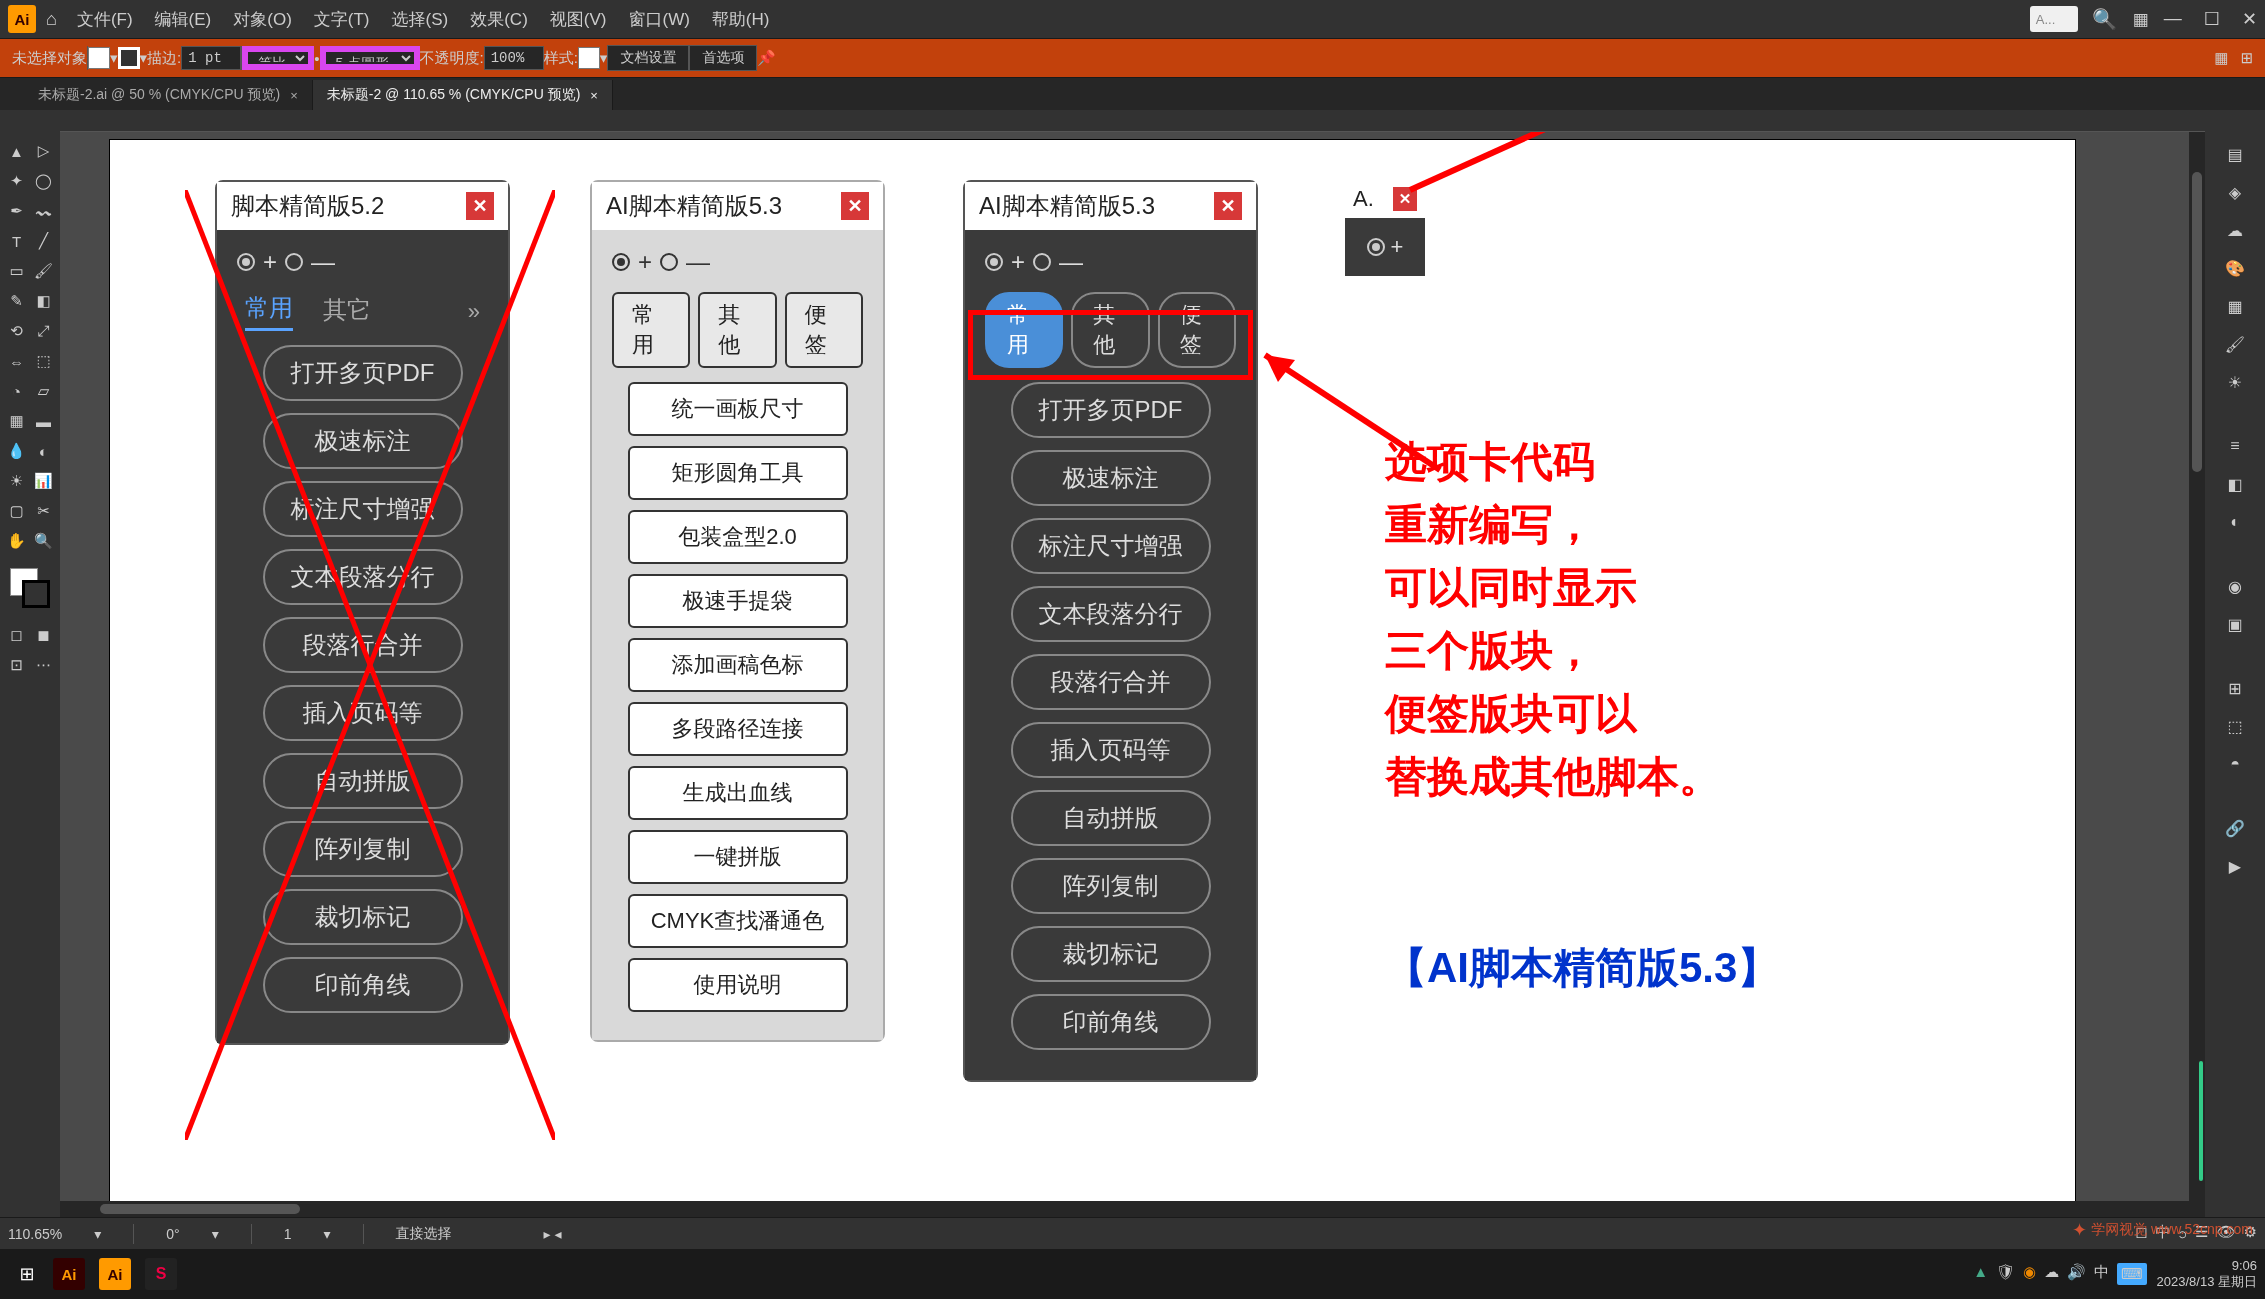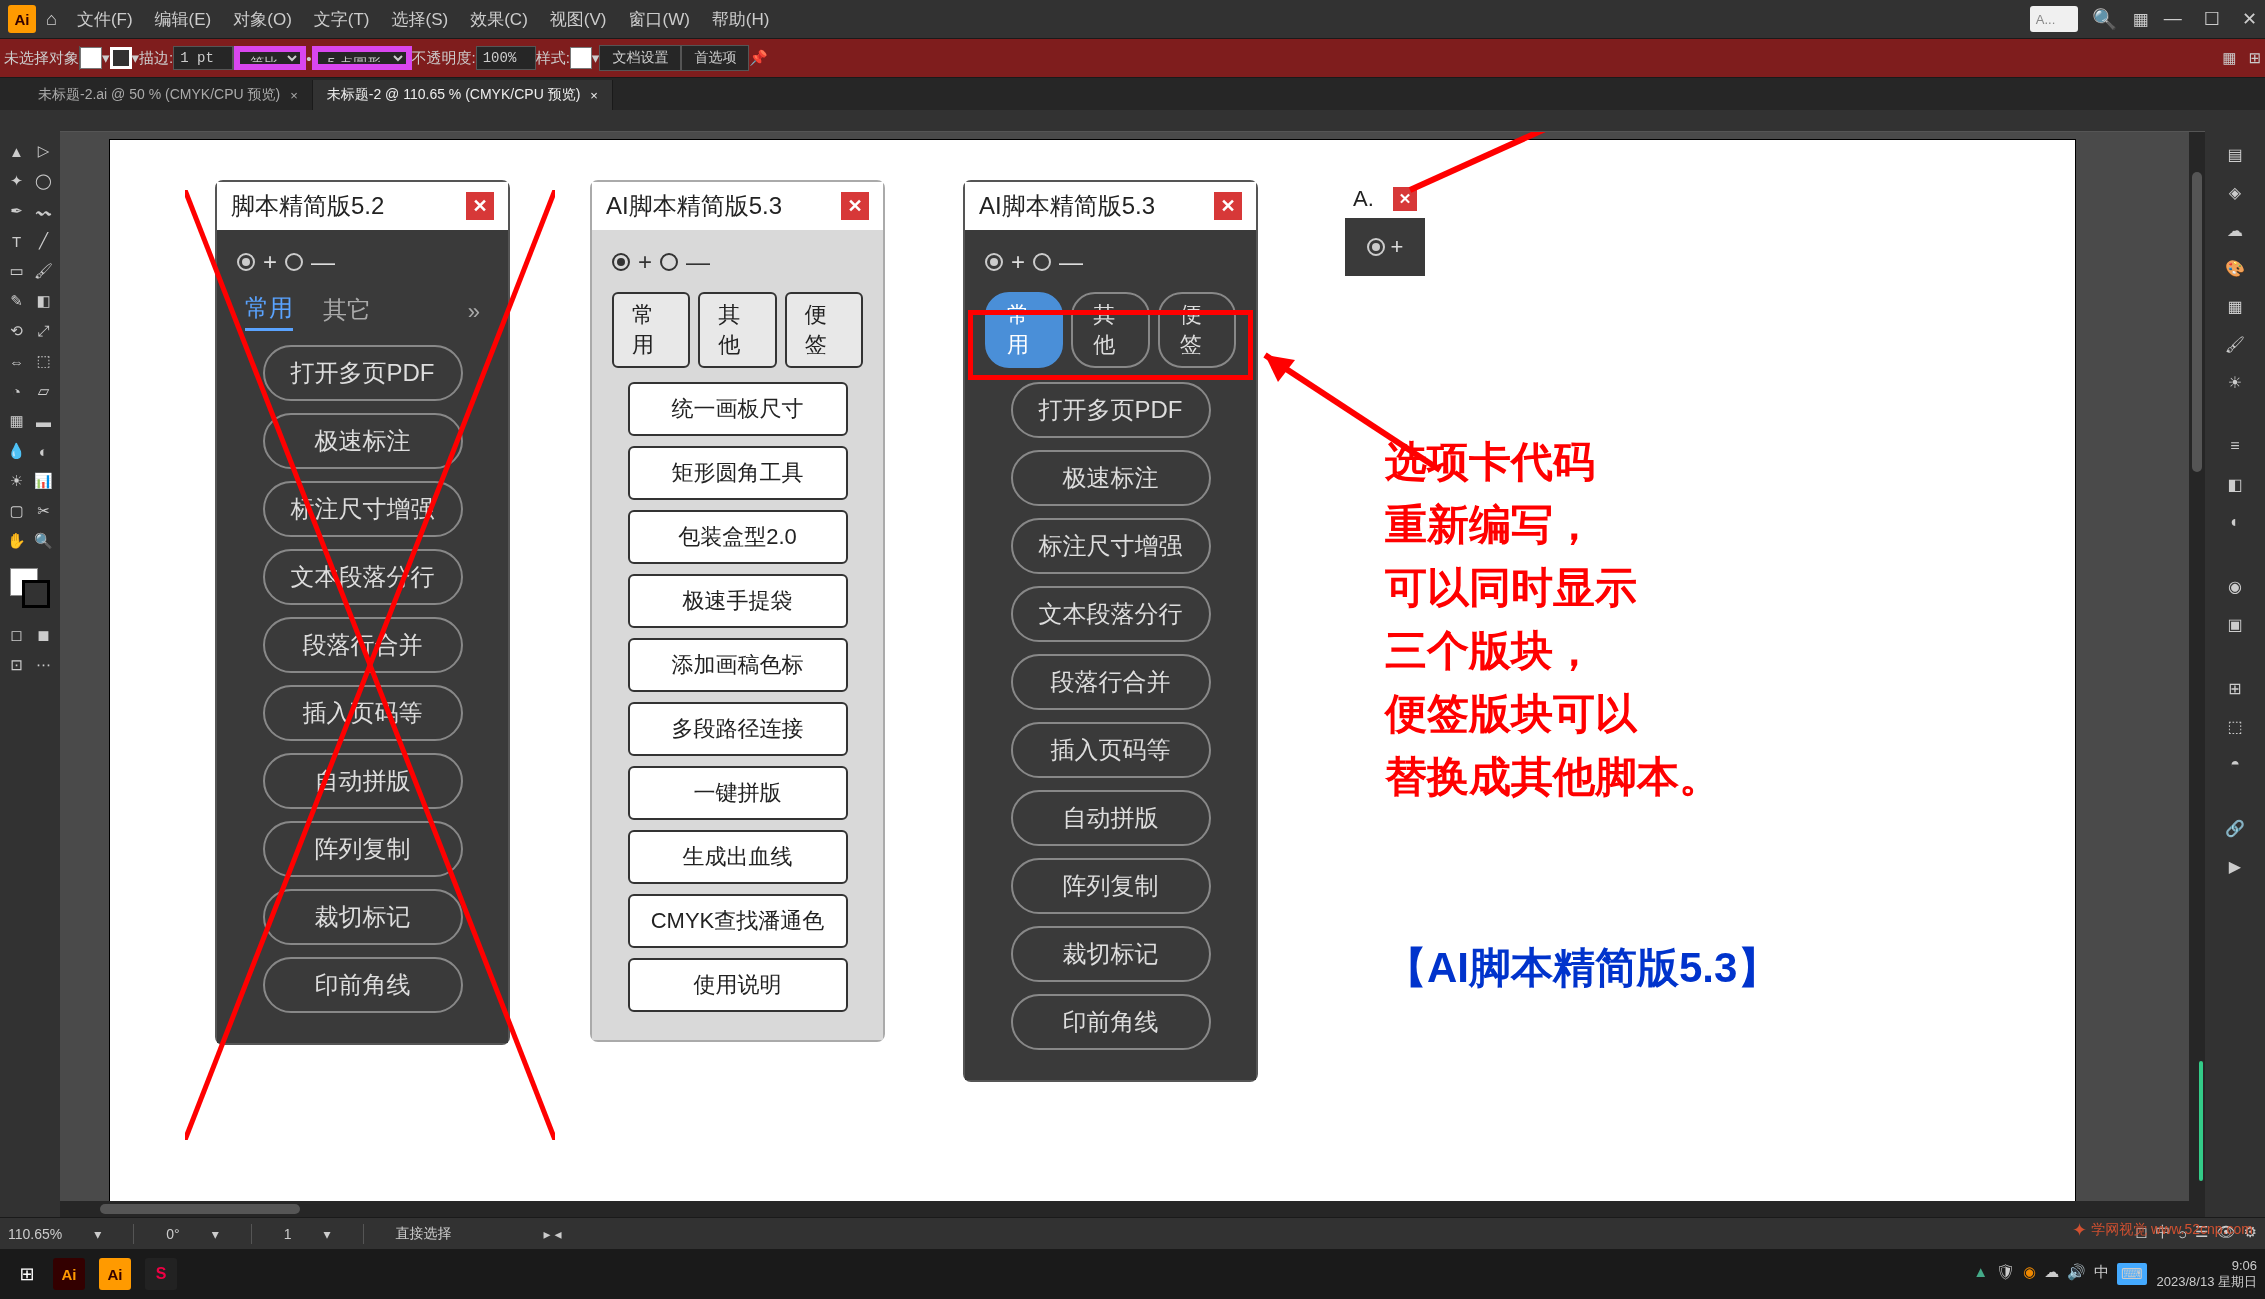--- a/index.html
+++ b/index.html
@@ -8,21 +8,21 @@
 
 .menubar { height: 38px; background: #323232; display: flex; align-items: center; padding: 0 8px; color: #ccc; font-size: 17px; }
 .ai-logo { width: 28px; height: 28px; background: #ff9a00; color: #330000; font-weight: bold; display: flex; align-items: center; justify-content: center; font-size: 15px; margin-right: 10px; border-radius: 3px; }
 .home-icon { color: #ccc; margin-right: 20px; font-size: 18px; }
 .menubar .menu-item { margin-right: 22px; cursor: pointer; }
 .menubar-right { margin-left: auto; display: flex; align-items: center; gap: 15px; }
 .search-box-top { width: 48px; height: 26px; background: #f0f0f0; border-radius: 3px; display: flex; align-items: center; padding: 0 6px; font-size: 13px; color: #888; }
 .win-controls { display: flex; gap: 22px; color: #ccc; font-size: 18px; }
 
 
-.controlbar { height: 40px; background: #7f1d1d; border-top: 1px solid #1a1a1a; border-bottom: 1px solid #1a1a1a; display: flex; align-items: center; padding: 0 4px; color: #ccc; font-size: 15px; }
+.controlbar { height: 40px; background: #c2410c; border-top: 1px solid #1a1a1a; border-bottom: 1px solid #1a1a1a; display: flex; align-items: center; padding: 0 12px; color: #ccc; font-size: 15px; }
 .controlbar .sep { width: 1px; height: 24px; background: #555; }
 .swatch-mini { width: 22px; height: 22px; background: #fff; border: 1px solid #777; }
 .ctrl-input { background: #262626; border: 1px solid #555; color: #ccc; padding: 2px 6px; font-size: 14px; width: 60px; height: 24px; font-family: Liberation Mono, monospace; }
 .ctrl-select { background: #262626; border: 6px solid #d946ef; color: #ccc; padding: 2px 6px; font-size: 14px; height: 24px; }
 .ctrl-btn { background: #262626; border: 1px solid #555; color: #ccc; padding: 3px 12px; font-size: 14px; height: 26px; }
 
 
 .tabbar { height: 32px; background: #262626; display: flex; align-items: flex-end; padding-left: 24px; }
 .doc-tab { height: 30px; background: #262626; color: #aaa; padding: 0 14px; display: flex; align-items: center; font-size: 14px; border-right: 1px solid #1a1a1a; }
 .doc-tab.active { background: #323232; color: #eee; }
@@ -312,22 +312,22 @@
             <span class="tab-light">常用</span>
             <span class="tab-light">其他</span>
             <span class="tab-light">便签</span>
           </div>
           <div class="rect-btn">统一画板尺寸</div>
           <div class="rect-btn">矩形圆角工具</div>
           <div class="rect-btn">包装盒型2.0</div>
           <div class="rect-btn">极速手提袋</div>
           <div class="rect-btn">添加画稿色标</div>
           <div class="rect-btn">多段路径连接</div>
+          <div class="rect-btn">生成出血线</div>
           <div class="rect-btn">一键拼版</div>
-          <div class="rect-btn">生成出血线</div>
           <div class="rect-btn">CMYK查找潘通色</div>
           <div class="rect-btn">使用说明</div>
         </div>
       </div>
 
       <div class="panel panel-dark" style="top:40px;left:853px;width:295px;">
         <div class="panel-header">
           <span>AI脚本精简版5.3</span>
           <div class="close-x">✕</div>
         </div>

